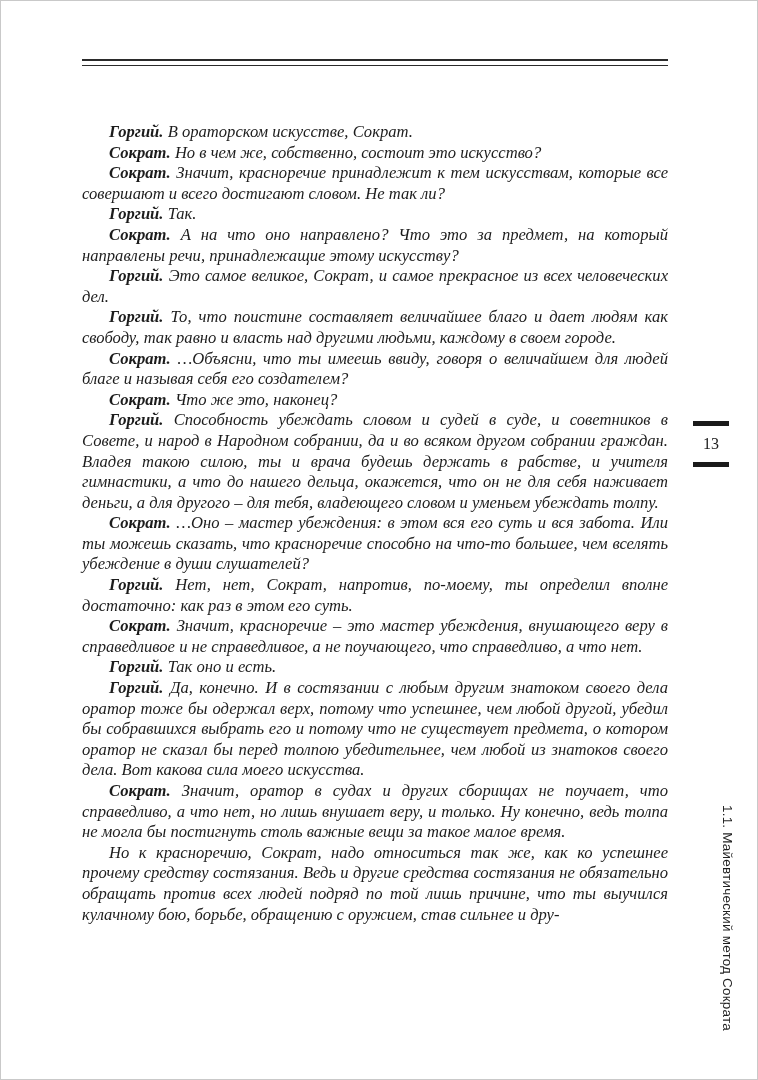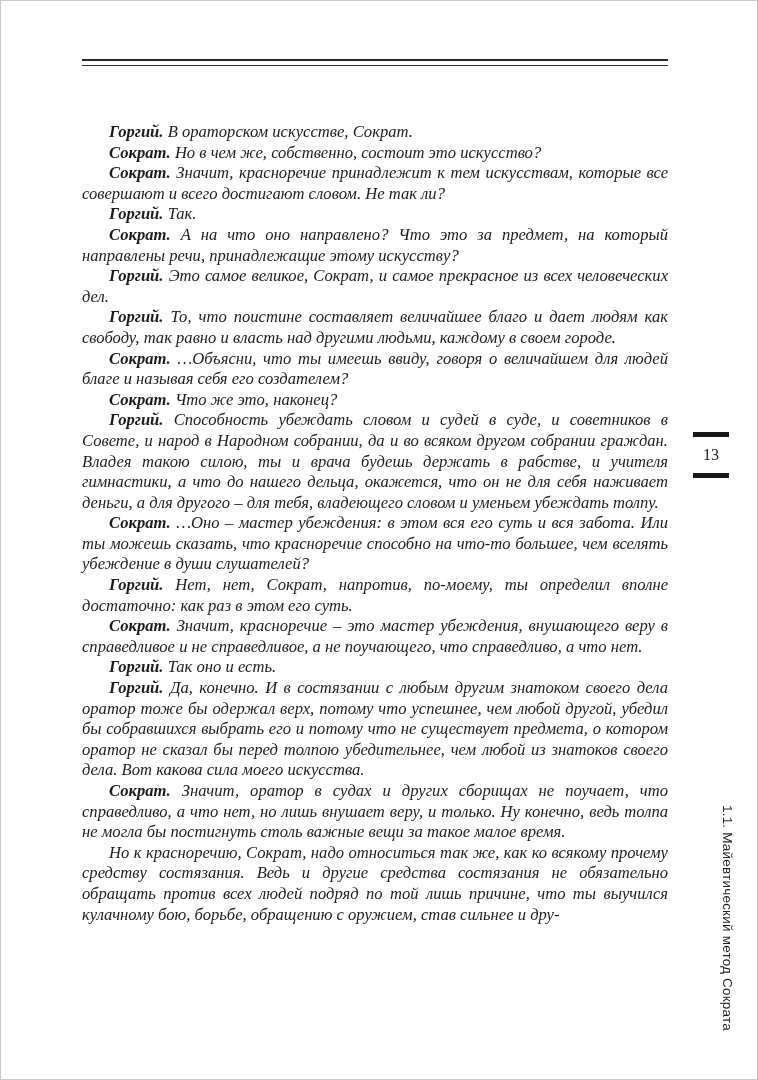--- a/index.html
+++ b/index.html
@@ -45,21 +45,21 @@
     text-indent: 27px;
   }
   .speaker {
     font-weight: bold;
     font-style: italic;
   }
 
   .page-number-block {
     position: absolute;
     left: 691px;
-    top: 431px;
+    top: 420px;
     width: 38px;
     text-align: center;
   }
   .pn-rule {
     height: 5px;
     background: #1a1a1a;
     width: 36px;
     margin: 0 auto;
   }
   .pn {
@@ -103,21 +103,21 @@
       <p><span class="speaker">Горгий. </span>То, что поистине составляет величайшее благо и дает людям как свободу, так равно и власть над другими людьми, каждому в своем городе.</p>
       <p><span class="speaker">Сократ. </span>…Объясни, что ты имеешь ввиду, говоря о величайшем для людей благе и называя себя его создателем?</p>
       <p><span class="speaker">Сократ. </span>Что же это, наконец?</p>
       <p><span class="speaker">Горгий. </span>Способность убеждать словом и судей в суде, и советников в Совете, и народ в Народном собрании, да и во всяком другом собрании граждан. Владея такою силою, ты и врача будешь держать в рабстве, и учителя гимнастики, а что до нашего дельца, окажется, что он не для себя наживает деньги, а для другого – для тебя, владеющего словом и уменьем убеждать толпу.</p>
       <p><span class="speaker">Сократ. </span>…Оно – мастер убеждения: в этом вся его суть и вся забота. Или ты можешь сказать, что красноречие способно на что-то большее, чем вселять убеждение в души слушателей?</p>
       <p><span class="speaker">Горгий. </span>Нет, нет, Сократ, напротив, по-моему, ты определил вполне достаточно: как раз в этом его суть.</p>
       <p><span class="speaker">Сократ. </span>Значит, красноречие – это мастер убеждения, внушающего веру в справедливое и не справедливое, а не поучающего, что справедливо, а что нет.</p>
       <p><span class="speaker">Горгий. </span>Так оно и есть.</p>
       <p><span class="speaker">Горгий. </span>Да, конечно. И в состязании с любым другим знатоком своего дела оратор тоже бы одержал верх, потому что успешнее, чем любой другой, убедил бы собравшихся выбрать его и потому что не существует предмета, о котором оратор не сказал бы перед толпою убедительнее, чем любой из знатоков своего дела. Вот какова сила моего искусства.</p>
       <p><span class="speaker">Сократ. </span>Значит, оратор в судах и других сборищах не поучает, что справедливо, а что нет, но лишь внушает веру, и только. Ну конечно, ведь толпа не могла бы постигнуть столь важные вещи за такое малое время.</p>
-      <p>Но к красноречию, Сократ, надо относиться так же, как ко всякому прочему средству состязания. Ведь и другие средства состязания не обязательно обращать против всех людей подряд по той лишь причине, что ты выучился кулачному бою, борьбе, обращению с оружием, став сильнее и дру-</p>
+      <p>Но к красноречию, Сократ, надо относиться так же, как ко успешнее прочему средству состязания. Ведь и другие средства состязания не обязательно обращать против всех людей подряд по той лишь причине, что ты выучился кулачному бою, борьбе, обращению с оружием, став сильнее и дру-</p>
     </div>
 
   <div class="page-number-block">
     <div class="pn-rule"></div>
     <div class="pn">13</div>
     <div class="pn-rule"></div>
   </div>
 
   <div class="sidebar-caption">1.1. Майевтический метод Сократа</div>
 

